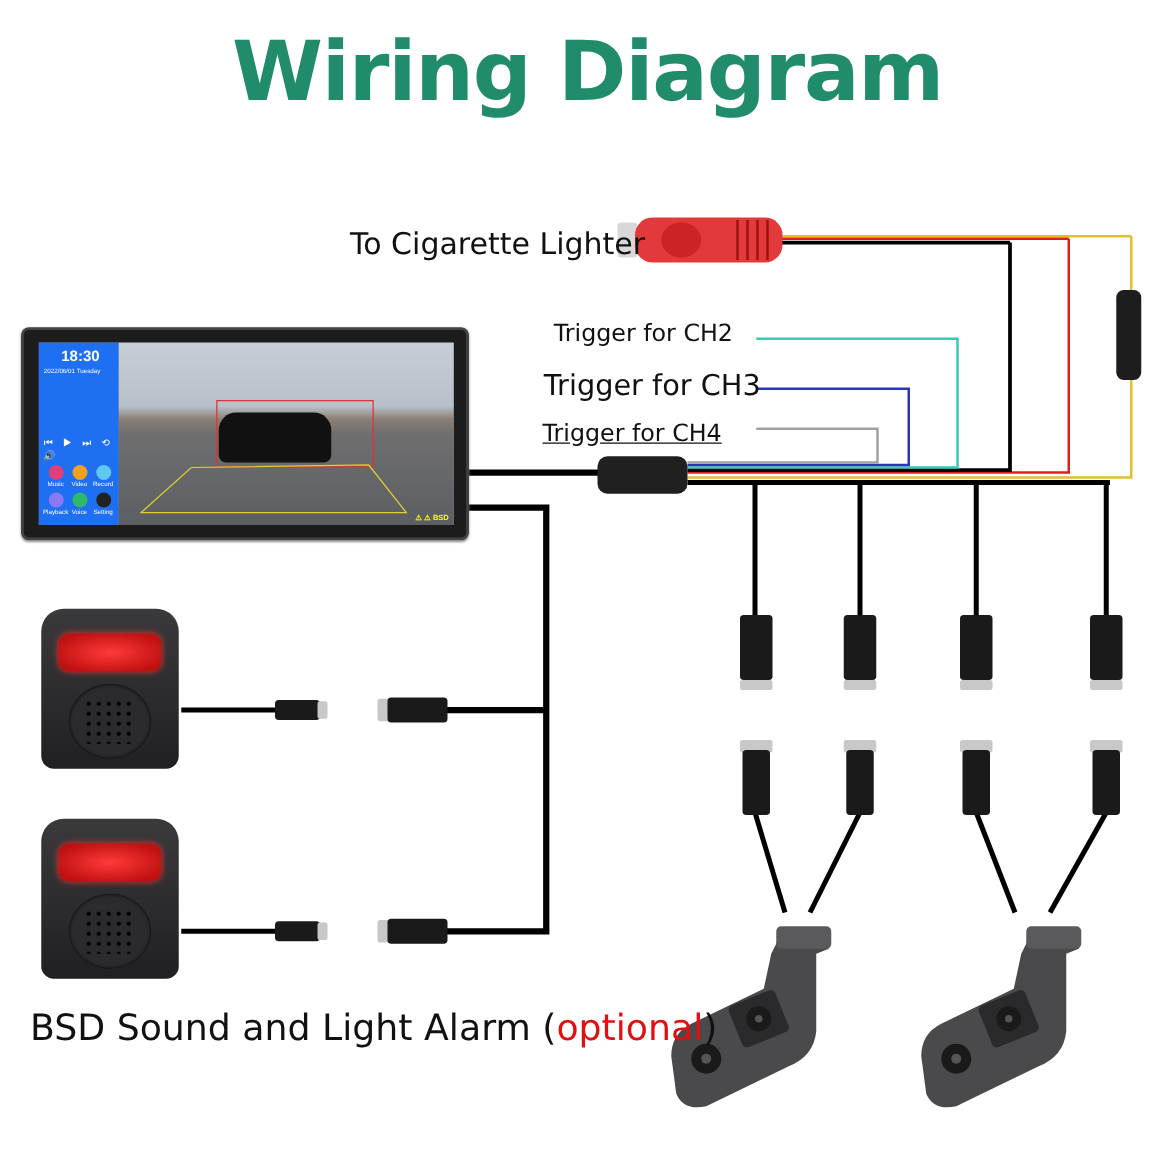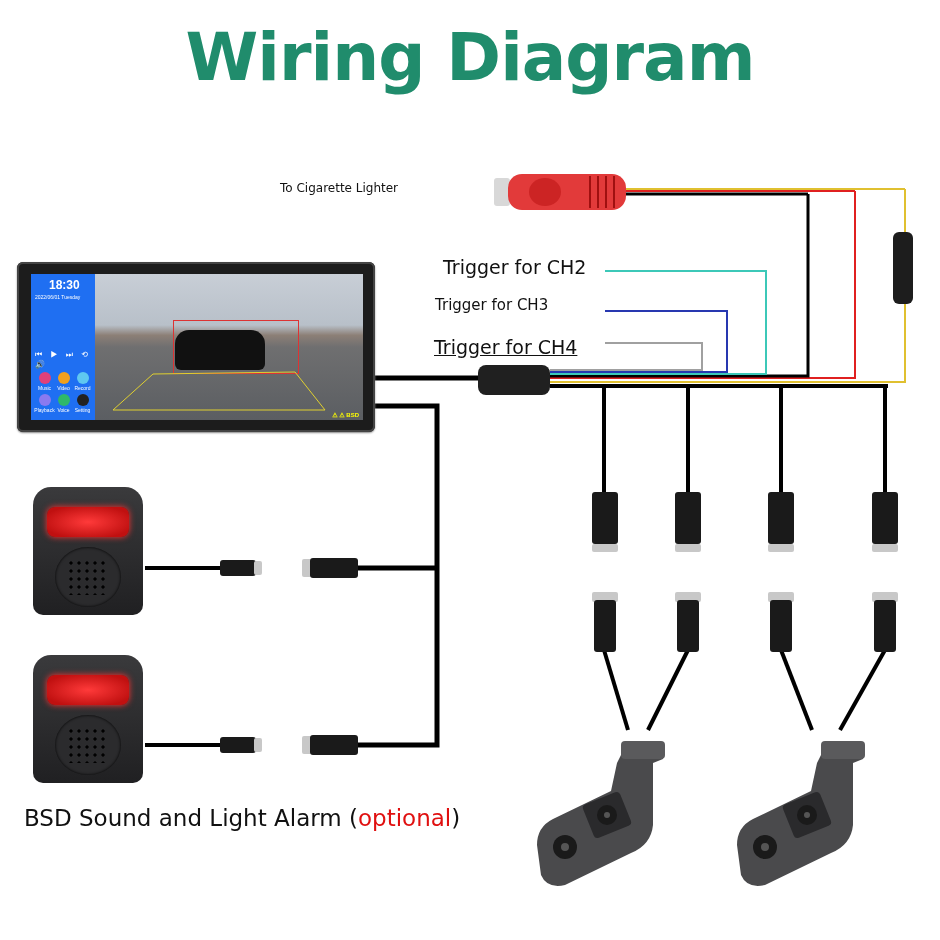--- a/index.html
+++ b/index.html
@@ -75,23 +75,23 @@
   <g stroke="#a01010" stroke-width="2">
     <line x1="590" y1="176" x2="590" y2="208"></line>
       <line x1="598" y1="176" x2="598" y2="208"></line>
     <line x1="606" y1="176" x2="606" y2="208"></line>
       <line x1="614" y1="176" x2="614" y2="208"></line>
   </g>
 </svg>
 
 <div class="fuse"></div>
 
-<div class="label" style="left:280px; top:181px; font-size:12px;">To Cigarette Lighter</div>
+<div class="label" style="left:280px; top:181px; font-size:24px;">To Cigarette Lighter</div>
 <div class="label" style="left:443px; top:256px; font-size:19px;">Trigger for CH2</div>
-<div class="label" style="left:435px; top:296px; font-size:15px;">Trigger for CH3</div>
+<div class="label" style="left:435px; top:296px; font-size:23px;">Trigger for CH3</div>
 <div class="label" style="left:434px; top:336px; font-size:19px;text-decoration:underline;">Trigger for CH4</div>
 
 <div class="monitor">
   <div class="screen">
     <div class="side">
       <div class="time">18:30</div>
       <div class="date">2022/06/01 Tuesday</div>
       <div class="btnrow">⏮ ▶ ⏭ ⟲ 🔊</div>
       <div class="apps">
         <div class="app">
@@ -181,15 +181,15 @@
 <svg class="camunit" style="left:735px; top:735px; width:140px; height:160px;" viewBox="0 0 140 160">
   <path d="M92,8 L128,8 L128,24 L118,28 L118,90 Q116,110 96,118 L30,150 Q12,154 6,140 L2,110 Q2,92 18,84 L76,56 L82,28 Z" fill="#4a4a4c"></path>
   <rect x="86" y="6" width="44" height="18" rx="4" fill="#5a5a5c"></rect>
   <rect x="52" y="62" width="40" height="36" rx="4" fill="#2a2a2c" transform="rotate(-22 72 80)"></rect>
   <circle cx="72" cy="80" r="10" fill="#1a1a1a"></circle>
     <circle cx="72" cy="80" r="3" fill="#555"></circle>
   <circle cx="30" cy="112" r="12" fill="#1a1a1a"></circle>
     <circle cx="30" cy="112" r="4" fill="#555"></circle>
 </svg>
 
-<div class="label" style="left:24px; top:805px; font-size:23px;">
+<div class="label" style="left:24px; top:805px; font-size:29px;">
   <span>BSD Sound and Light Alarm (</span><span style="color:#e01010">optional</span><span>)</span>
 </div>
 
 </body></html>

